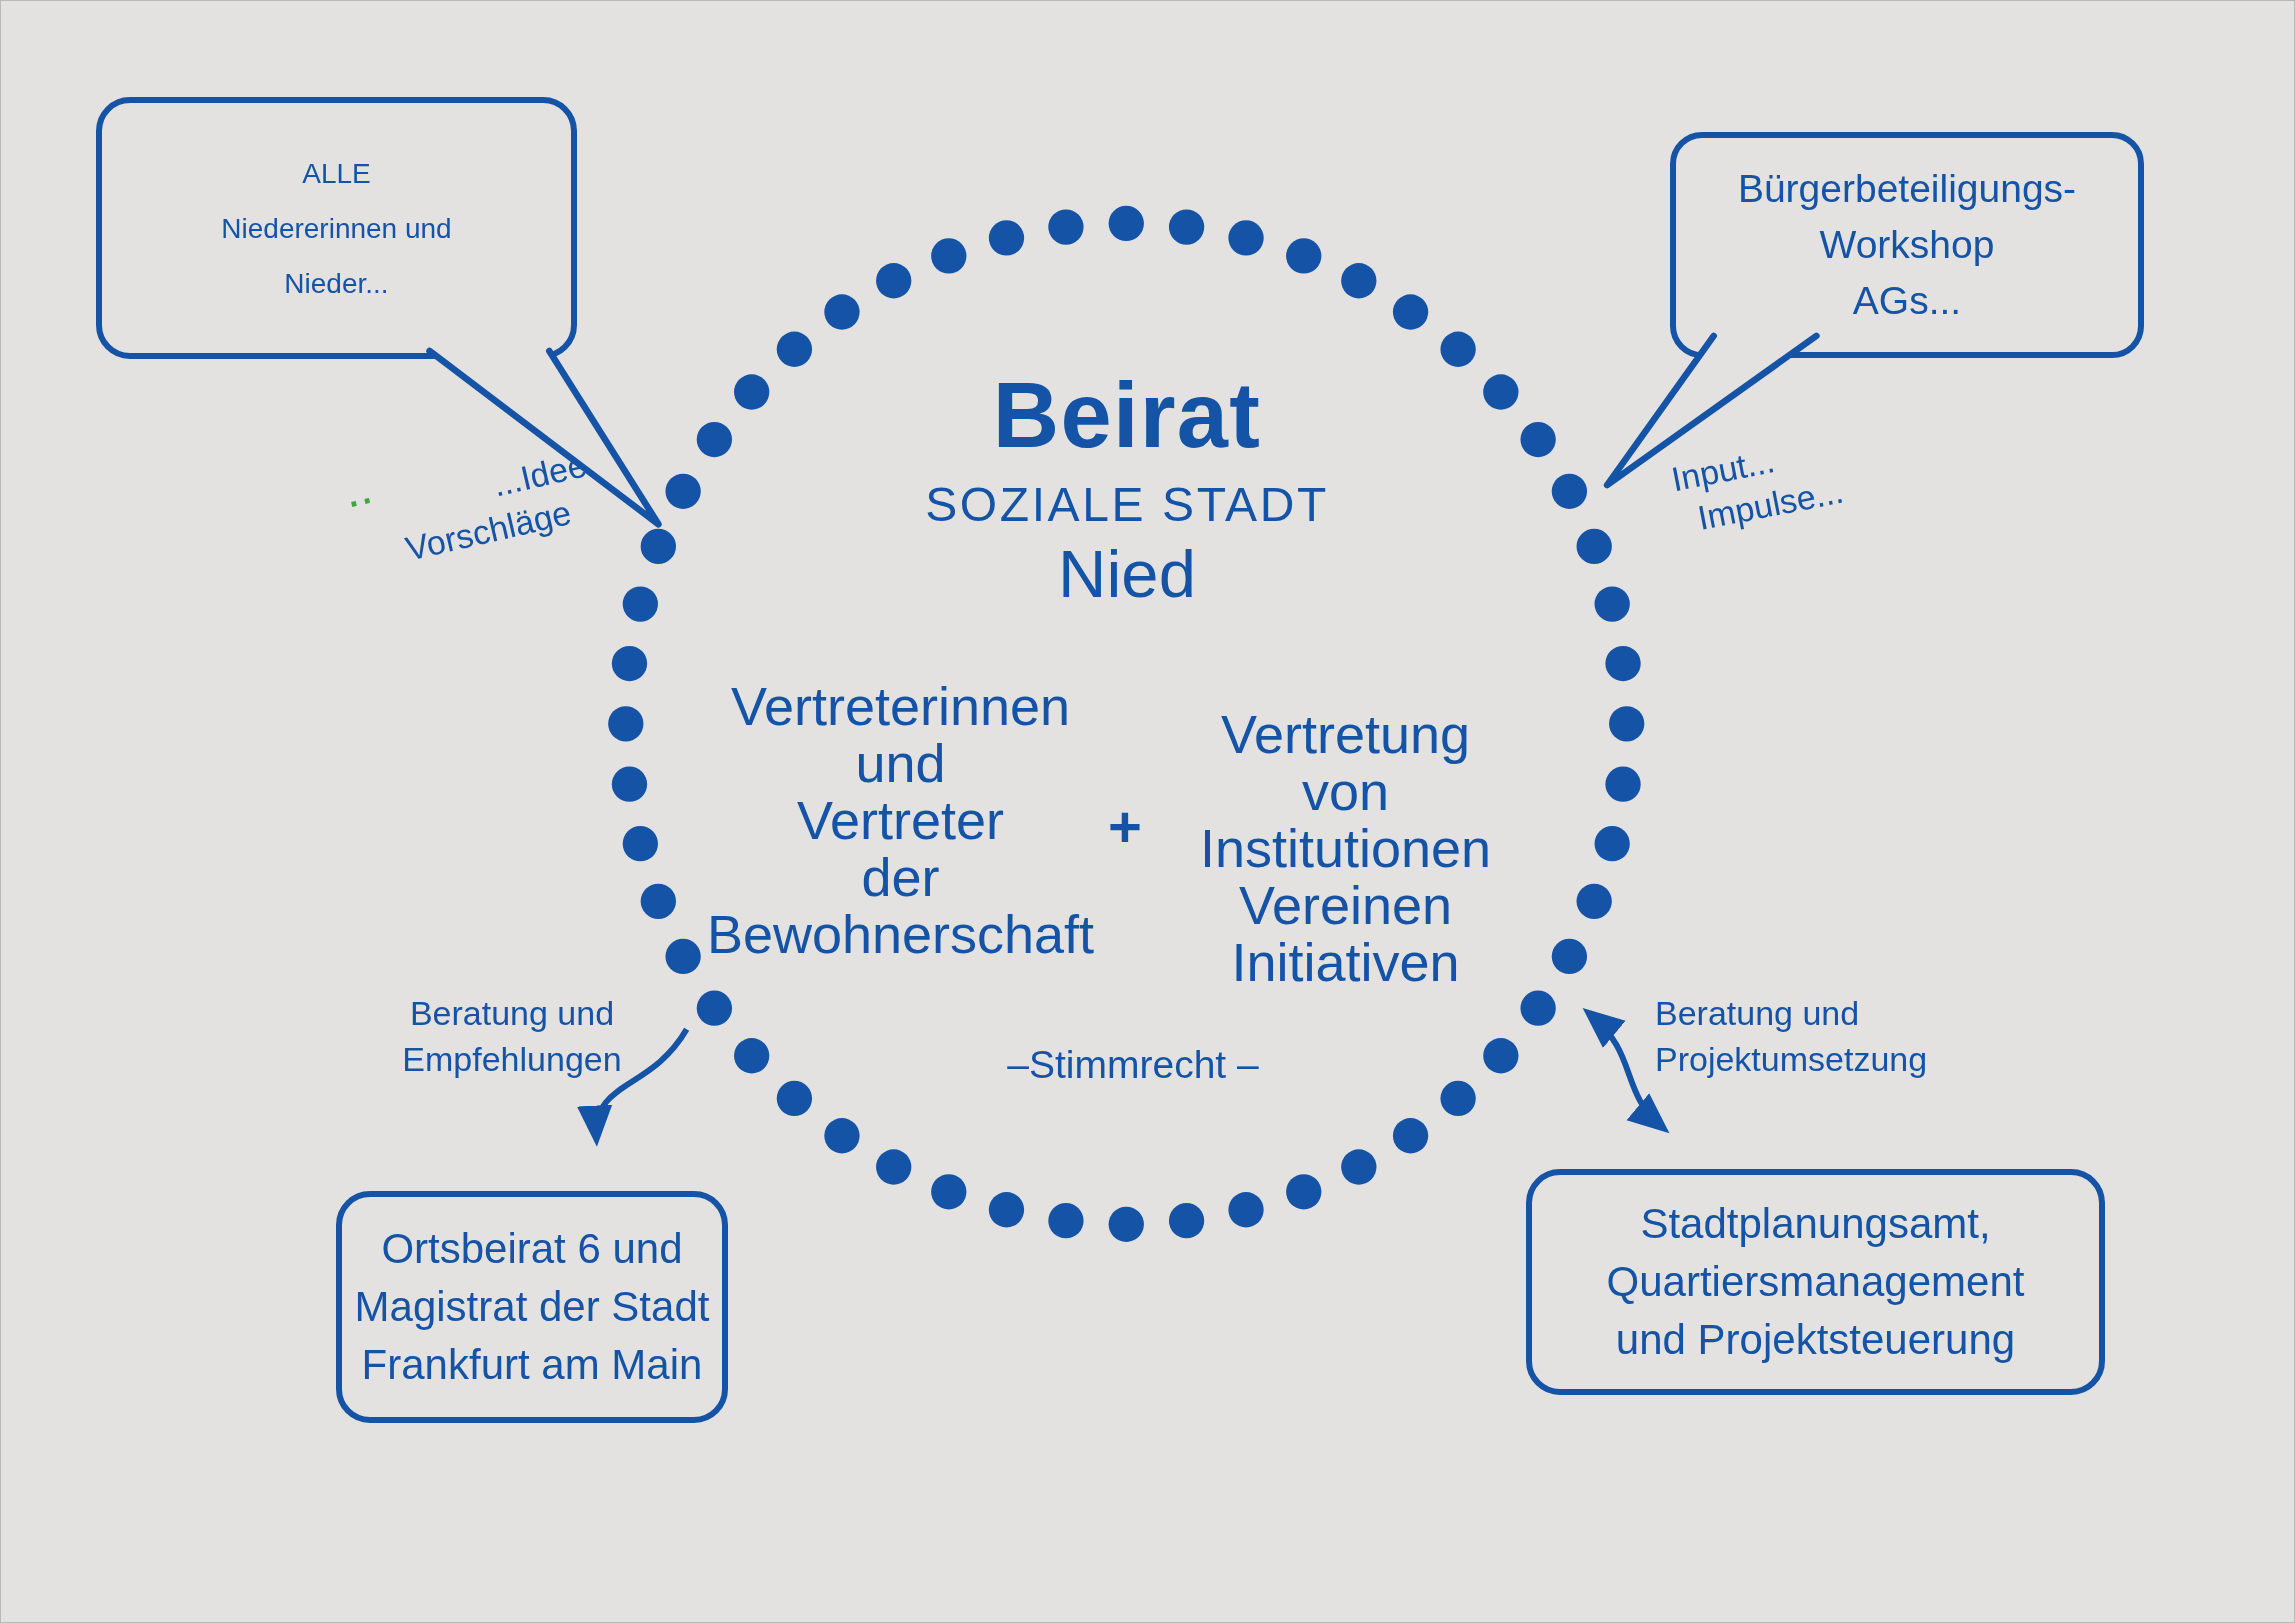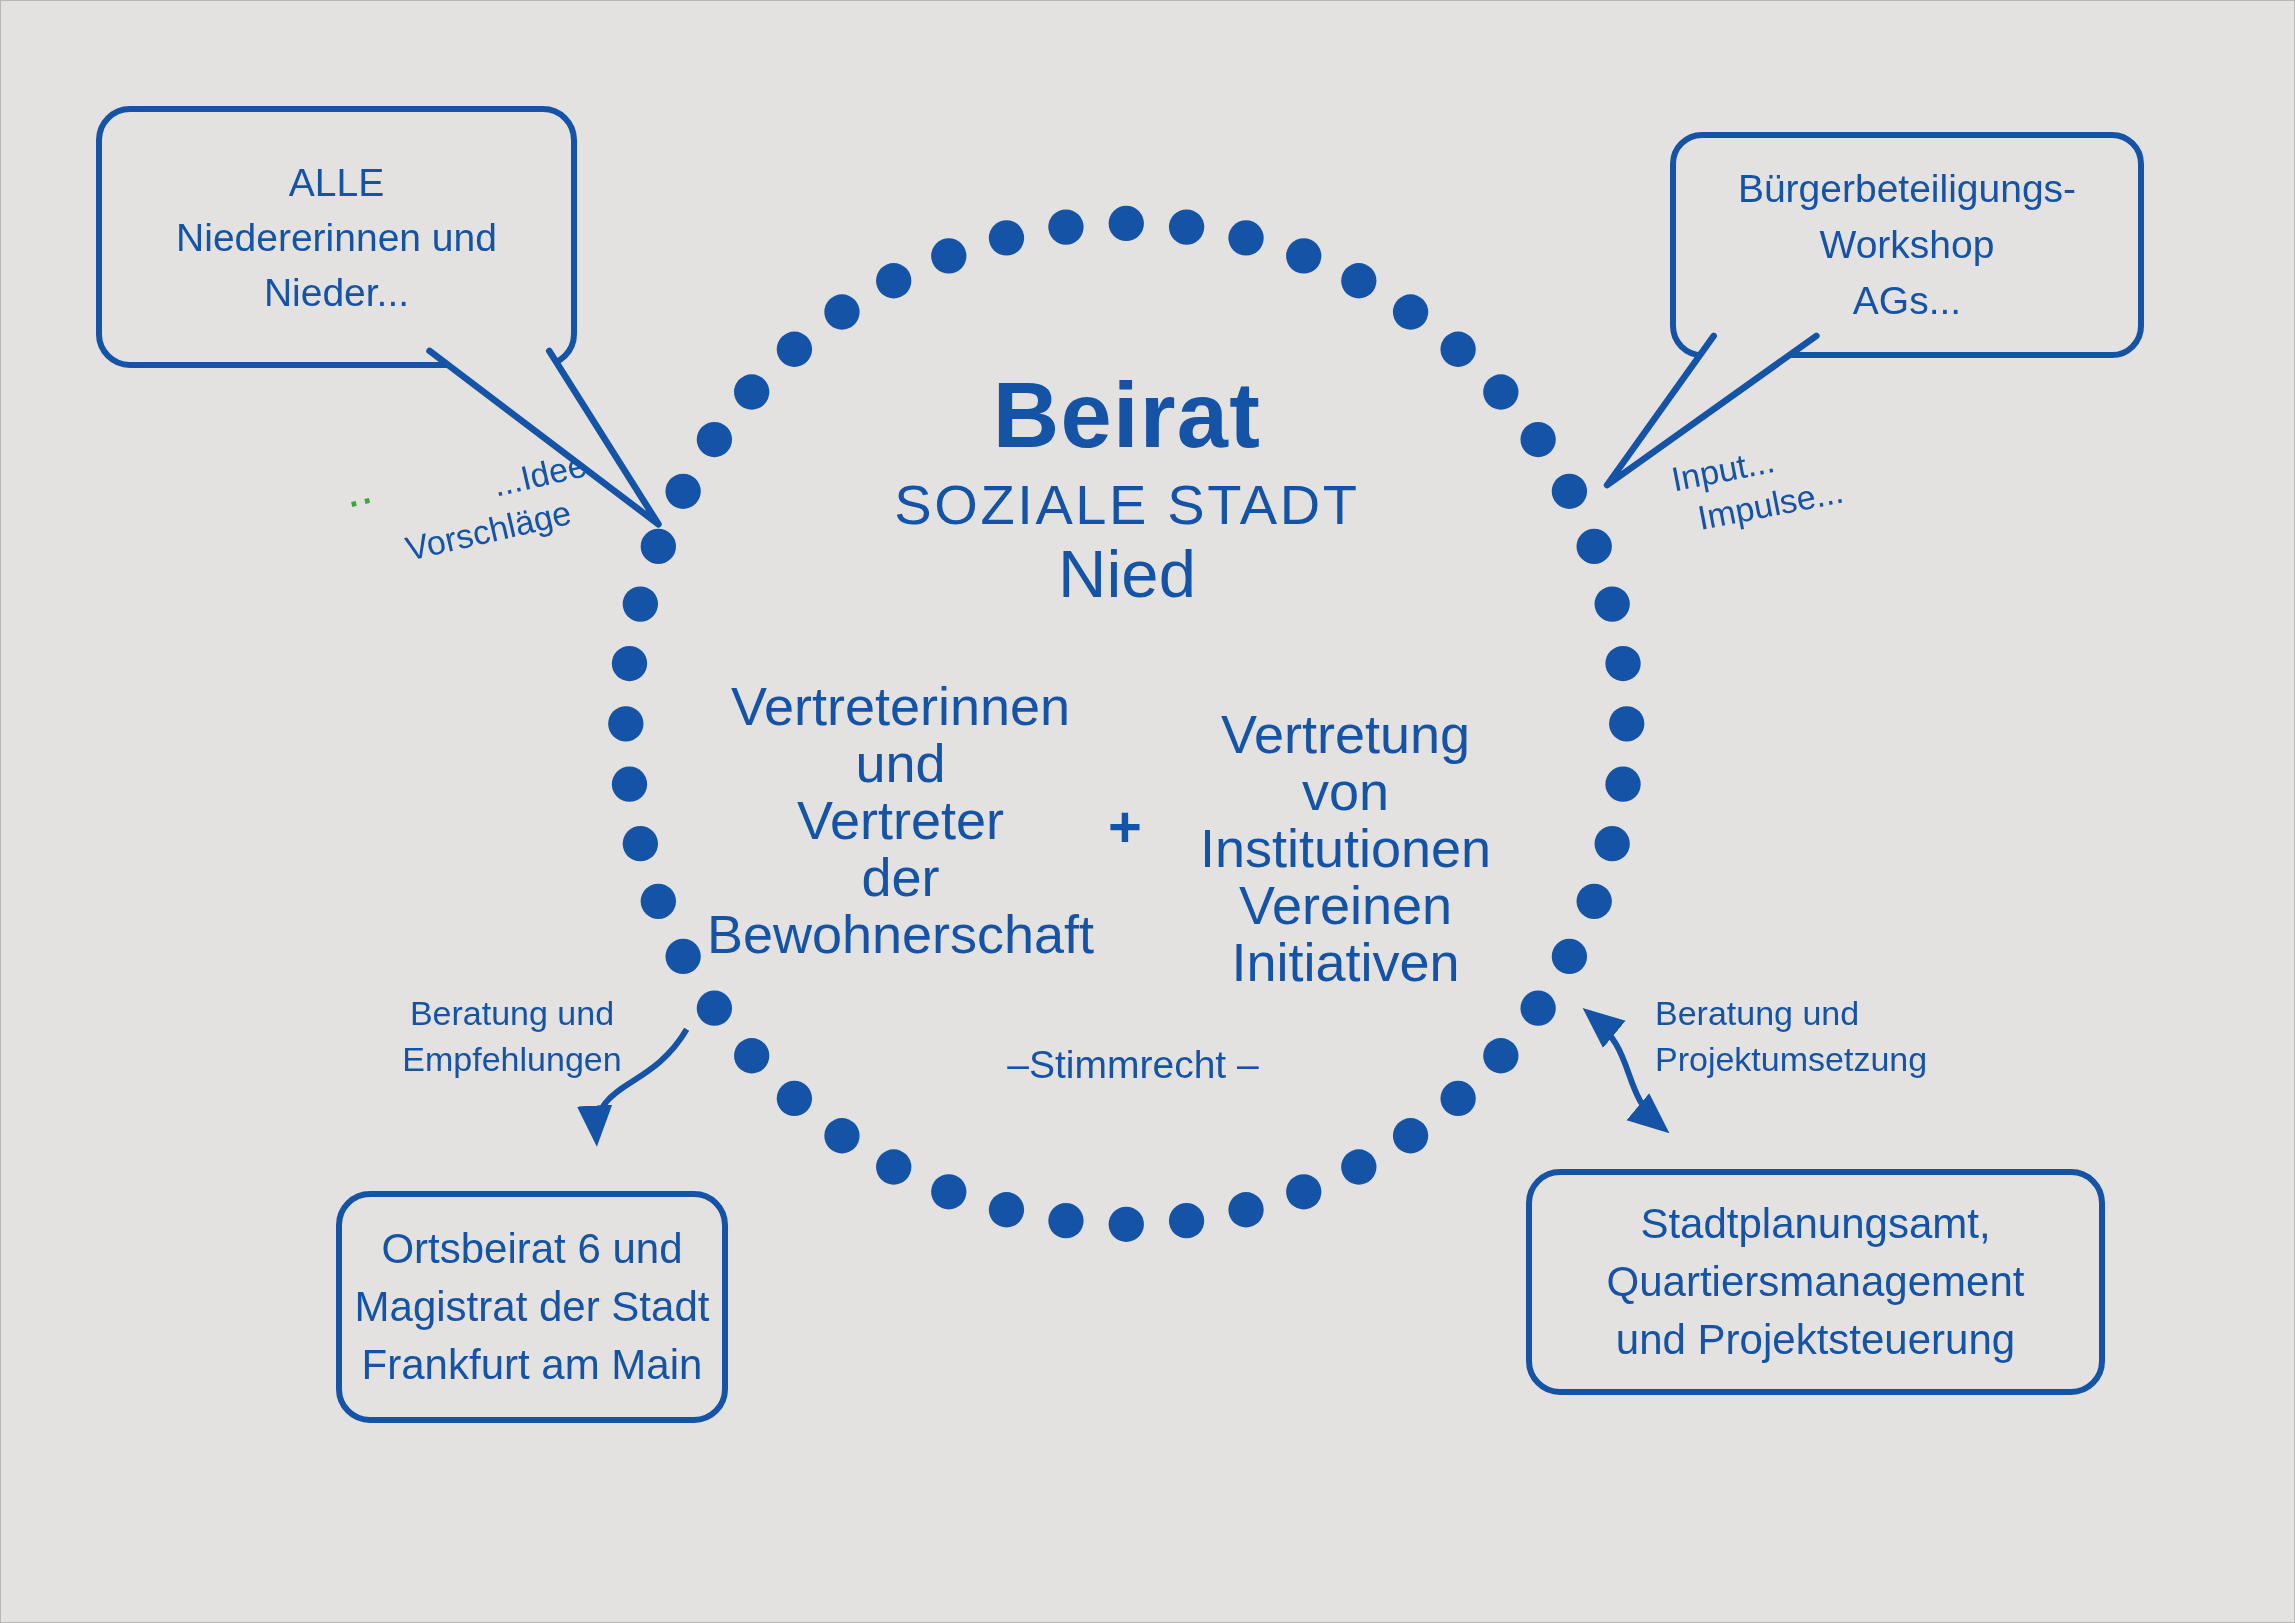--- a/index.html
+++ b/index.html
@@ -26,29 +26,29 @@
     position:absolute;
     box-sizing:border-box;
     border:6.5px solid var(--accent);
     border-radius:34px;
     background:var(--bg);
     display:flex;flex-direction:column;justify-content:center;
     text-align:center;
     z-index:2;
   }
   .bubble .line{white-space:nowrap;}
-  .bubble.tl{left:95px;top:105px;width:481px;height:262px;font-size:39px;line-height:55px;}
+  .bubble.tl{left:95px;top:96px;width:481px;height:262px;font-size:28px;line-height:55px;}
   .bubble.tr{left:1669px;top:131px;width:474px;height:226px;font-size:39px;line-height:56px;border-radius:32px;}
   .bubble.bl{left:335px;top:1178px;width:392px;height:232px;font-size:42px;line-height:58px;margin-top:12px;}
   .bubble.br{left:1525px;top:1168px;width:579px;height:226px;font-size:42px;line-height:58px;}
 
   .abs{position:absolute;z-index:1;}
   .center-block{left:766px;top:360px;width:720px;text-align:center;}
   .title-main{font-size:92px;font-weight:bold;line-height:108px;letter-spacing:1.3px;}
-  .title-sub{font-size:56px;line-height:71px;letter-spacing:2.6px;}
+  .title-sub{font-size:48px;line-height:71px;letter-spacing:2.6px;}
   .title-sub2{font-size:67px;line-height:68px;}
 
   .col{width:419px;text-align:center;font-size:54px;line-height:57px;top:677px;}
   .col-left{left:690px;}
   .col-right{left:1135px;margin-top:28px;}
   .plus{left:1088px;top:792px;width:72px;text-align:center;font-size:58px;font-weight:bold;}
 
   .stimmrecht{left:929px;top:1042px;width:406px;text-align:center;font-size:39px;}
 
   .ann{font-size:34px;line-height:43px;}

